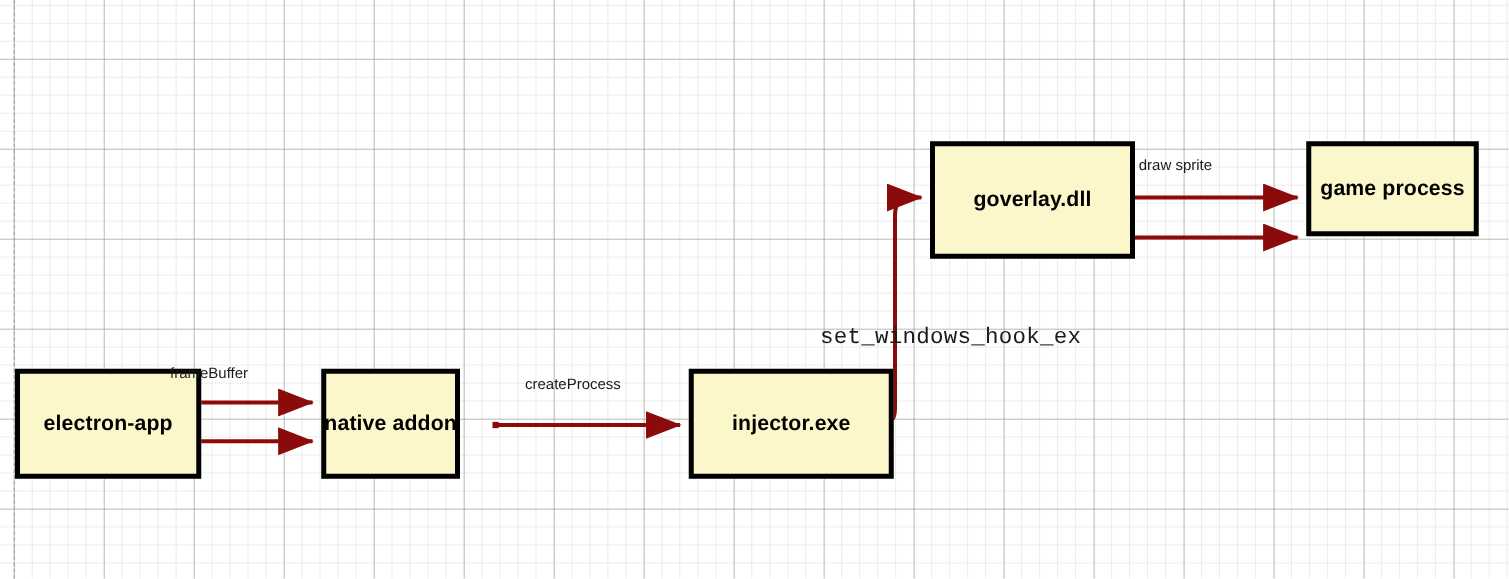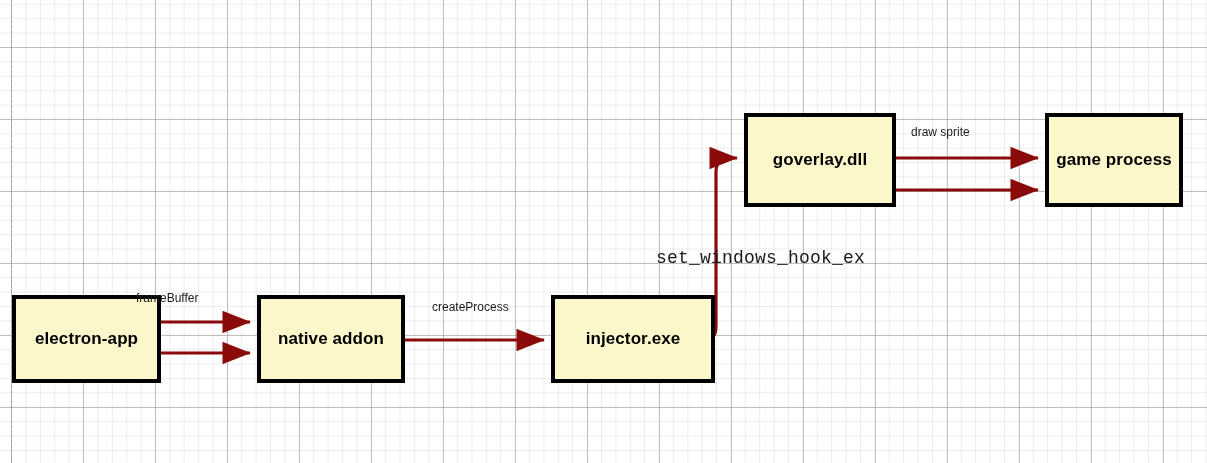--- a/index.html
+++ b/index.html
@@ -68,20 +68,21 @@
     font-family: "Liberation Sans", sans-serif;
     font-size: 12px;
     color: #1a1a1a;
     white-space: nowrap;
     background: transparent;
   }
   .edge-label.mono {
     font-family: "Liberation Mono", monospace;
     font-size: 18px;
     letter-spacing: 0.2px;
+    margin-top: 12px;
   }
 </style>
 </head>
 <body>
 
 <div id="canvas">
 
   <div id="page-edge"></div>
 
   <svg id="svg-layer" viewBox="0 0 1207 463" xmlns="http://www.w3.org/2000/svg">
@@ -118,37 +119,37 @@
     <g>
       <rect x="882" y="187.5" width="5" height="5" fill="#8b0b0b"></rect>
       <line x1="884" y1="190" x2="1038" y2="190" stroke="#8b0b0b" stroke-width="3.2" marker-end="url(#arrowhead)"></line>
     </g>
   </svg>
 
   <div class="node" style="left:12px; top:295px; width:149px; height:88px;">
     <span class="node-label">electron-app</span>
   </div>
 
-  <div class="node" style="left:257px; top:295px; width:148px; height:88px;">
+  <div class="node" style="left:257px; top:295px; width:111px; height:88px;">
     <span class="node-label">native addon</span>
   </div>
 
   <div class="node" style="left:551px; top:295px; width:164px; height:88px;">
     <span class="node-label">injector.exe</span>
   </div>
 
-  <div class="node" style="left:744px; top:113px; width:152px; height:94px;">
+  <div class="node" style="left:744px; top:113px; width:164px; height:94px;">
     <span class="node-label">goverlay.dll</span>
   </div>
 
-  <div class="node" style="left:1045px; top:113px; width:138px; height:94px;">
+  <div class="node" style="left:1045px; top:113px; width:138px; height:76px;">
     <span class="node-label">game process</span>
   </div>
 
   <div class="edge-label" style="left:136px; top:291px;">frameBuffer</div>
 
-  <div class="edge-label" style="left:420px; top:300px;margin-left:12px;">createProcess</div>
+  <div class="edge-label" style="left:420px; top:300px;">createProcess</div>
 
   <div class="edge-label mono" style="left:656px; top:248px;">set_windows_hook_ex</div>
 
   <div class="edge-label" style="left:911px; top:125px;">draw sprite</div>
 
 </div>
 
 </body></html>

